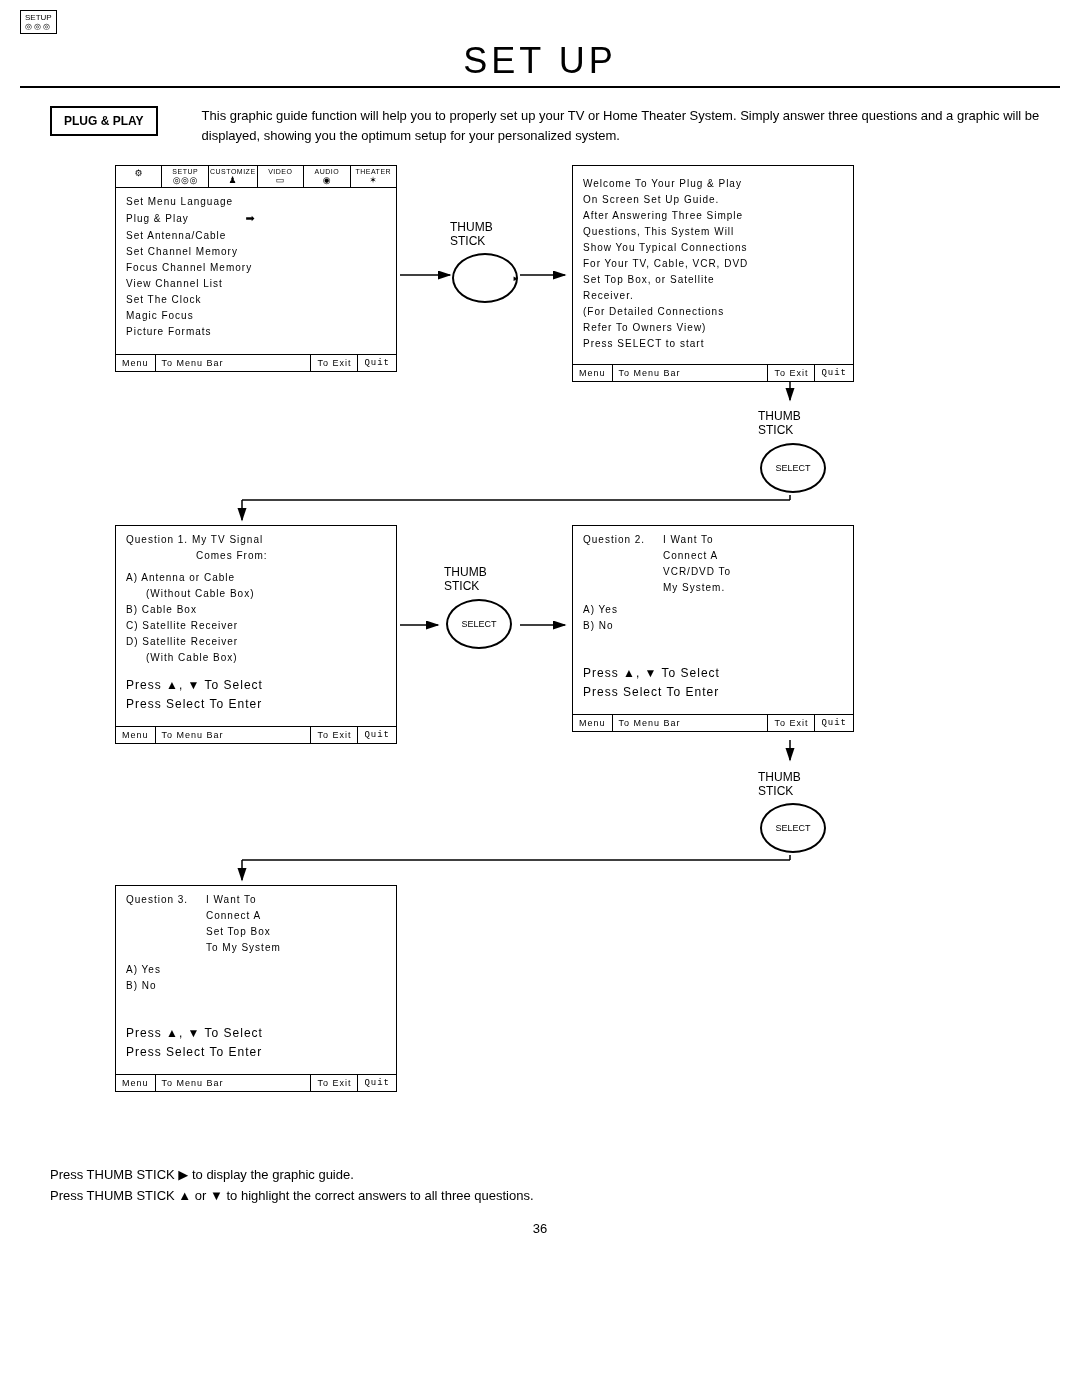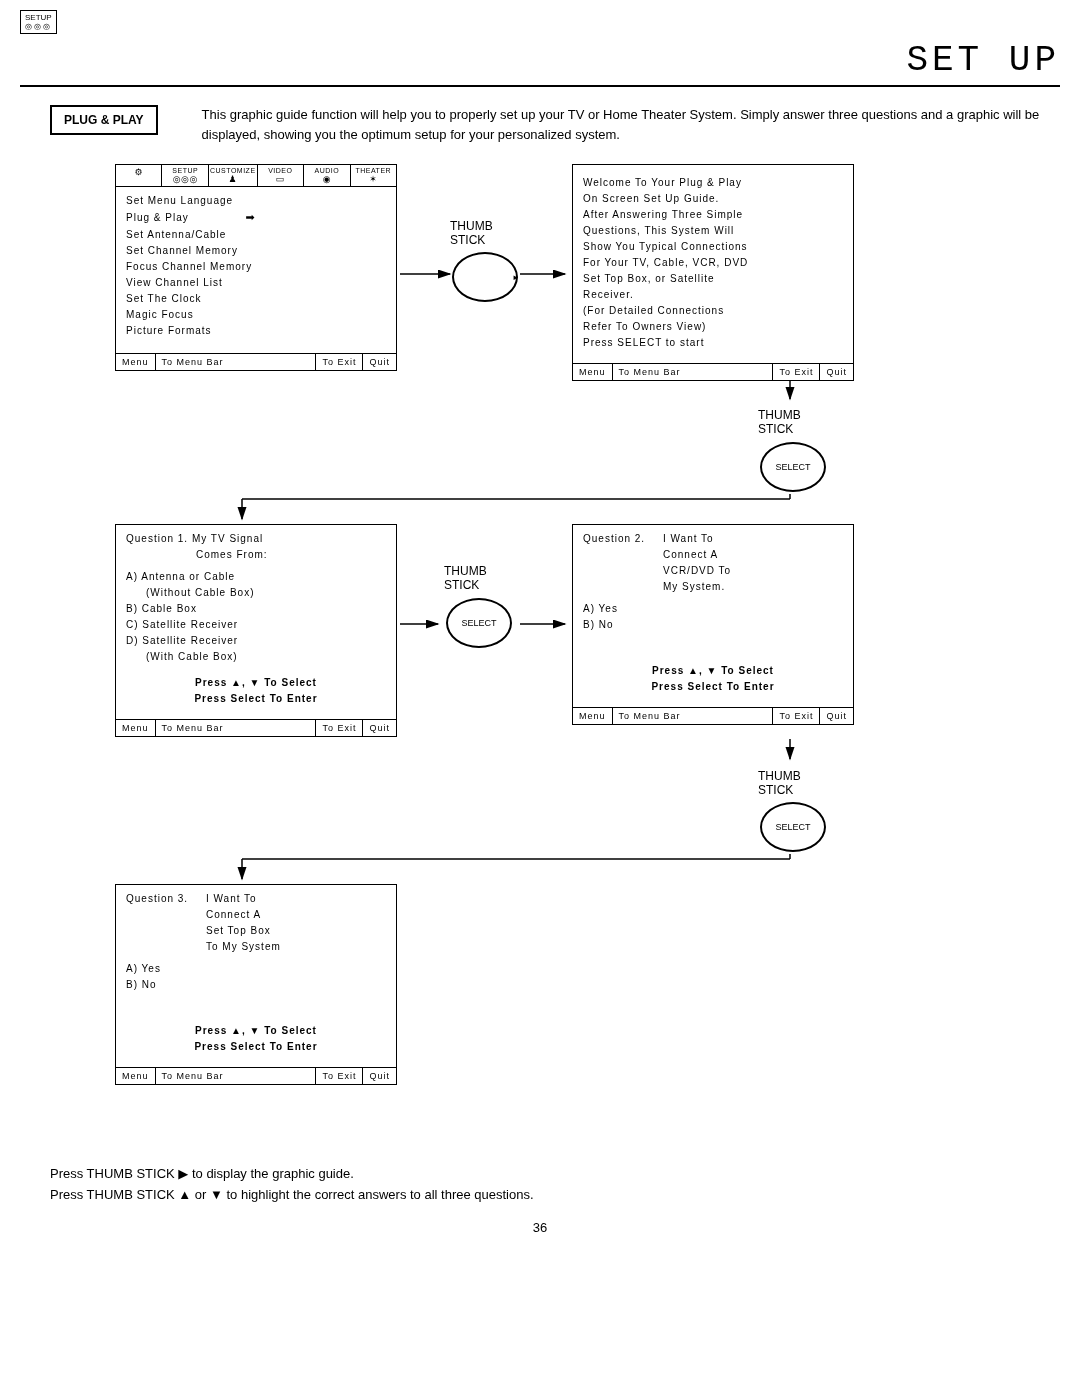--- a/index.html
+++ b/index.html
@@ -14,24 +14,23 @@
   .top-setup-icon {
     display: inline-block;
     border: 1px solid #000;
     padding: 2px 4px;
     font-size: 8px;
     margin-bottom: 6px;
   }
   .top-setup-icon .dots { letter-spacing: 2px; }
   .header-line {
     border-bottom: 2px solid #000;
-    text-align: right;
+    text-align: center;
     padding-bottom: 4px;
     margin-bottom: 18px;
-    font-family: Liberation Mono, monospace;
   }
   .header-line .title {
     font-size: 36px;
     letter-spacing: 4px;
     font-weight: normal;
   }
   .intro-row {
     display: flex;
     align-items: flex-start;
     margin-bottom: 20px;
@@ -64,21 +63,21 @@
   }
   .panel-footer {
     border-top: 1px solid #000;
     display: flex;
     font-size: 9px;
   }
   .panel-footer div {
     padding: 3px 6px;
     border-right: 1px solid #000;
   }
-  .panel-footer div:last-child { border-right: none; }
+  .panel-footer div:last-child { border-right: none; font-family: Liberation Mono, monospace; }
   .menutabs {
     display: flex;
     border-bottom: 1px solid #000;
     font-size: 7px;
     letter-spacing: 0.5px;
   }
   .menutabs div {
     flex: 1;
     text-align: center;
     border-right: 1px solid #000;
@@ -123,25 +122,23 @@
   .indent2 { padding-left: 70px; display: block; }
   svg.connectors {
     position: absolute;
     top: 0;
     left: 0;
     width: 100%;
     height: 100%;
     overflow: visible;
   }
   .center-hint {
-    text-align: center;
-    font-size: 10px;
+    font-size: 12px;
     letter-spacing: 1px;
     padding-top: 10px;
-    font-weight: bold;
   }
   .arrow-right { font-size: 11px; }
 </style>
 </head>
 <body>
 
 
 
 
 <div class="top-setup-icon">

